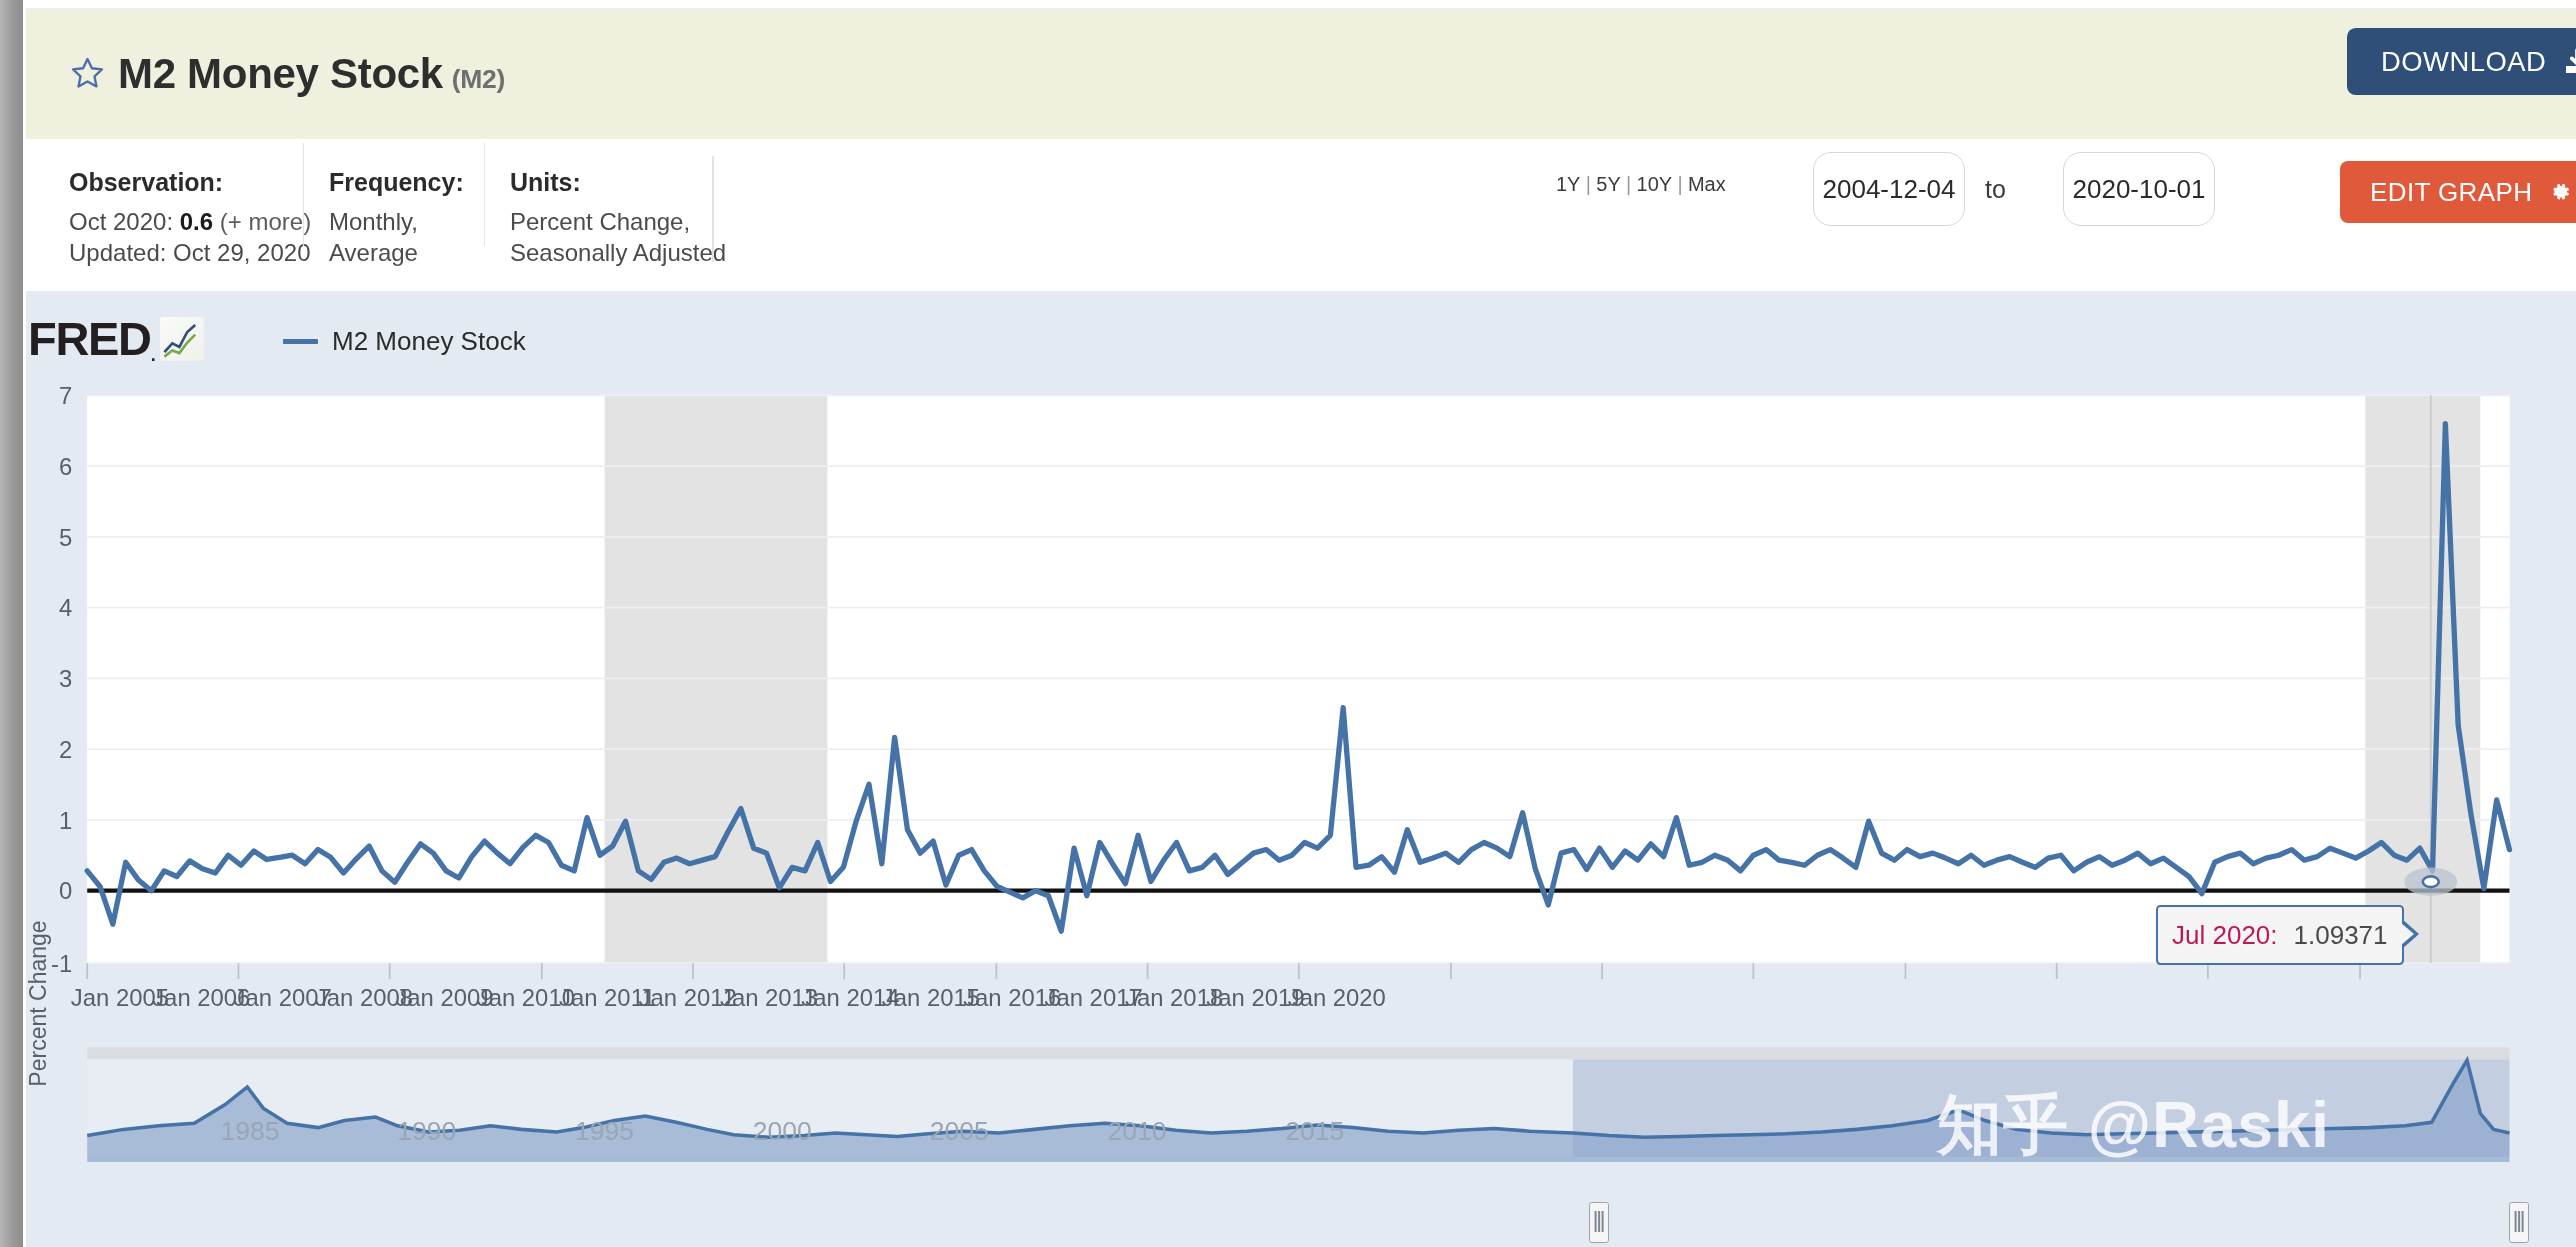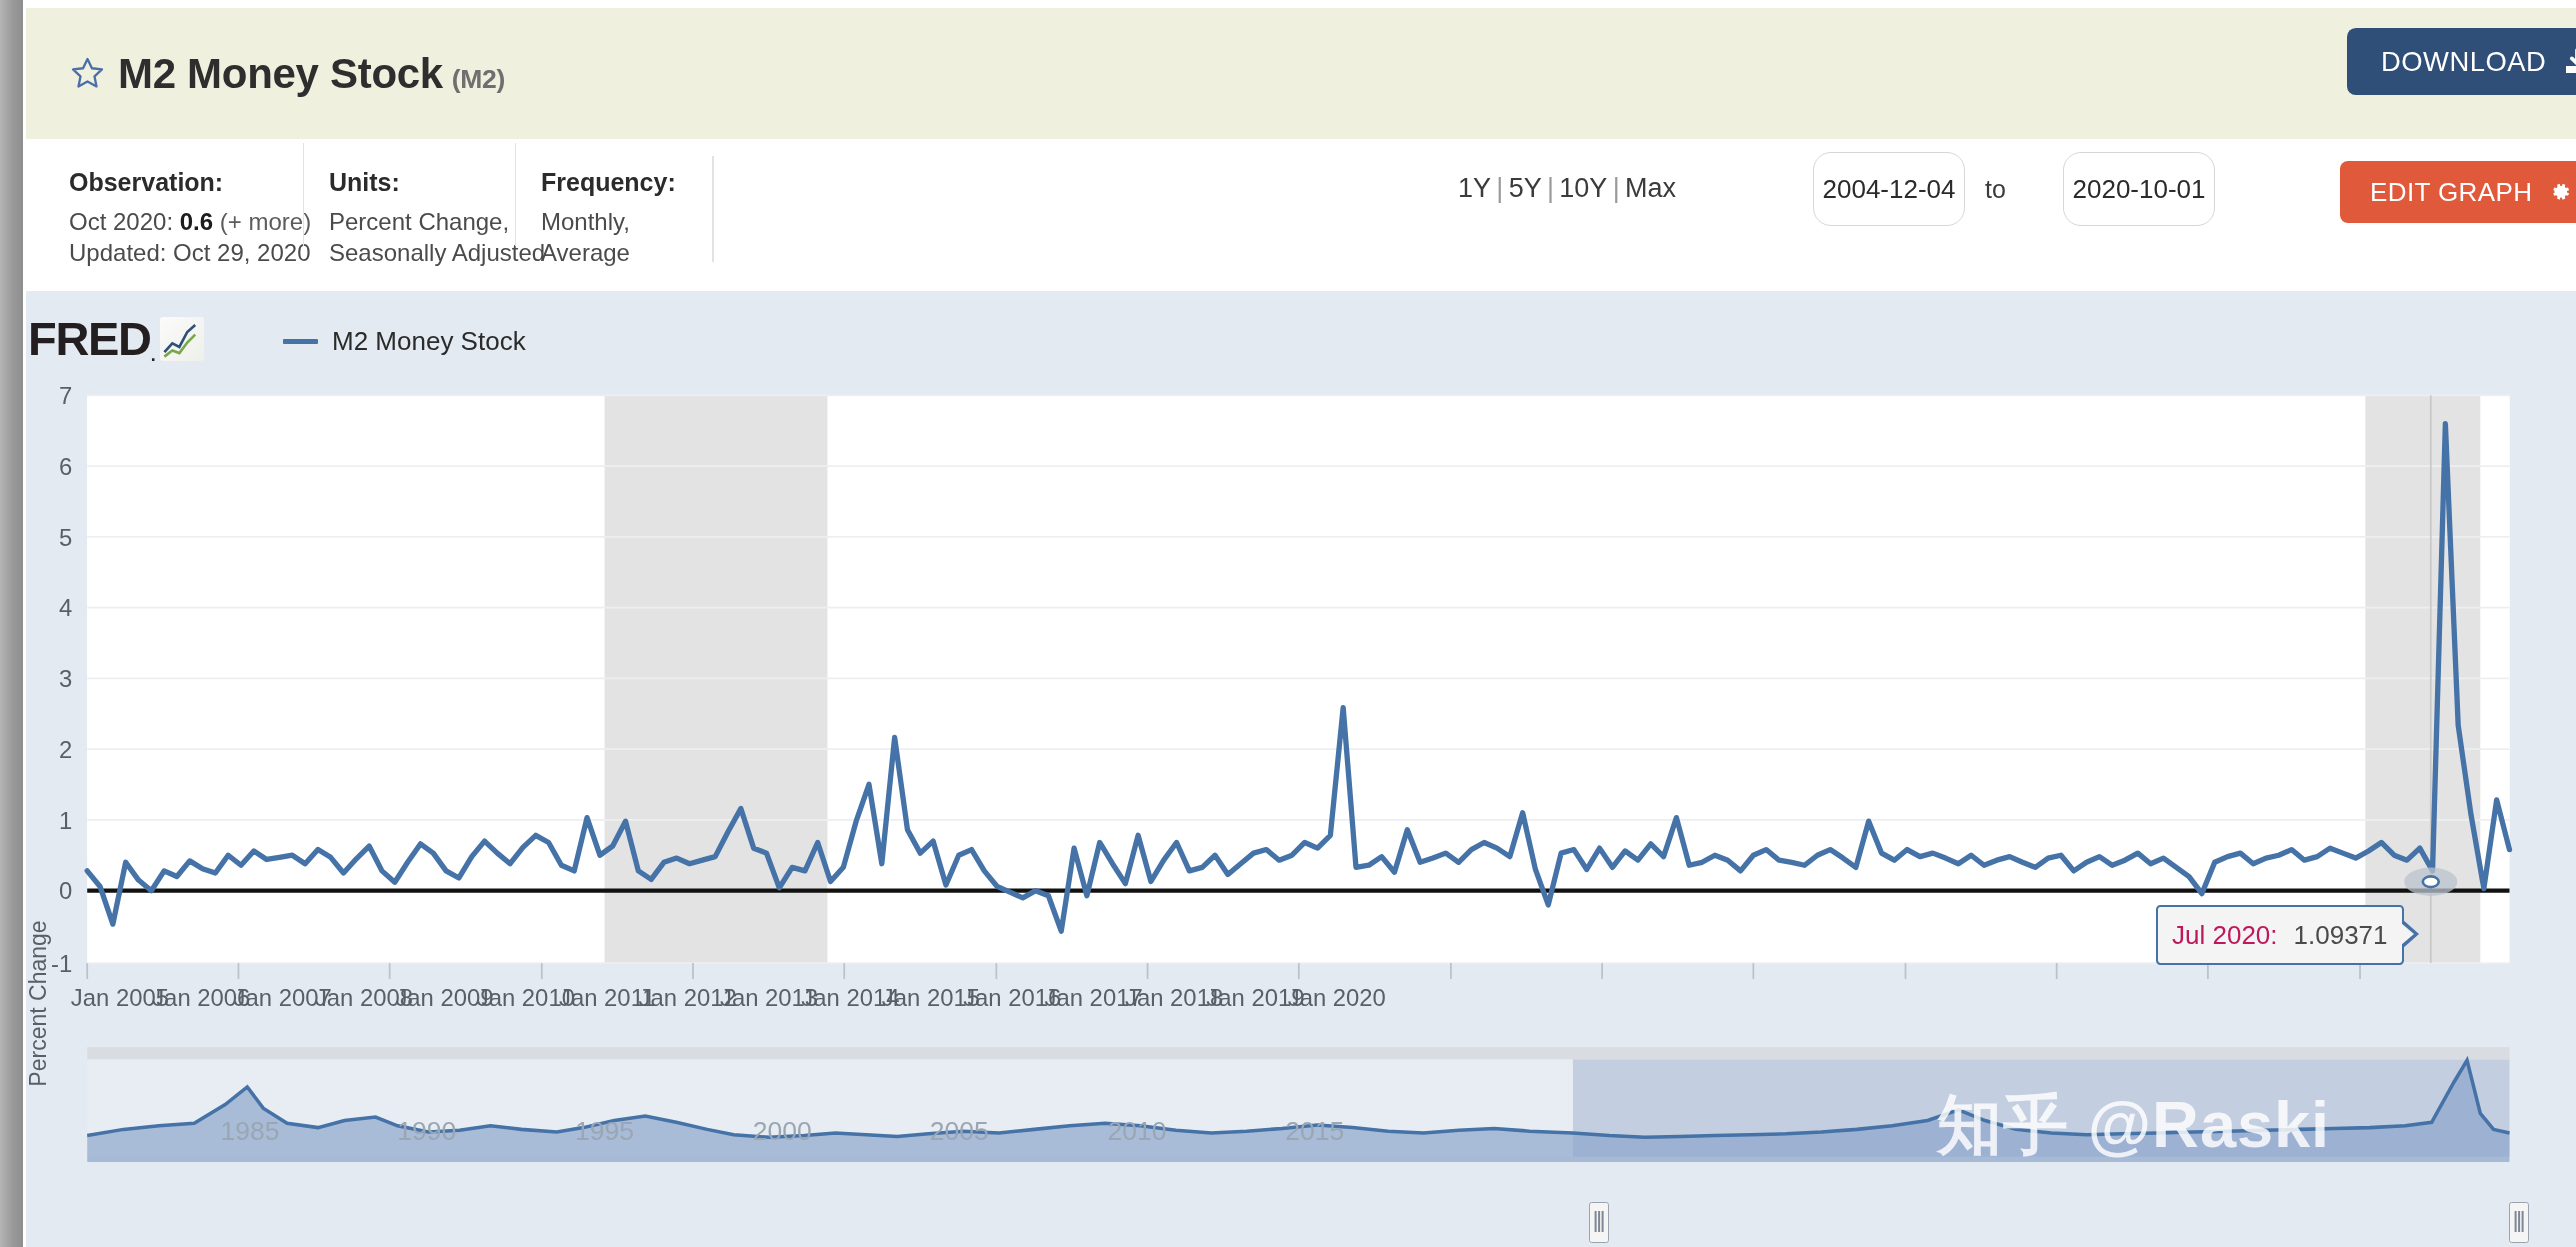--- a/index.html
+++ b/index.html
@@ -95,22 +95,22 @@
   }
   .meta-line {
     font-size: 24px; color: #4b4b4b; line-height: 1.33;
     white-space: nowrap;
   }
   .meta-line .bold { font-weight: 700; color: #1c1c1c; }
   .meta-line .muted { color: #5c5c5c; }
 
   
   .range-presets {
-    position: absolute; left: 1458px; top: 173px;
-    font-size: 27px; color: #3b3b3b;
+    position: absolute; left: 1556px; top: 173px;
+    font-size: 20px; color: #3b3b3b;
     white-space: nowrap;
     text-align: center;
   }
   .range-presets span { cursor: pointer; }
   .range-presets .sep { color: #9a9a9a; margin: 0 5.3px; }
   .date-box {
     position: absolute; top: 152px;
     width: 152px; height: 74px;
     background: #ffffff;
     border: 1.8px solid #d6d6d6;
@@ -258,30 +258,30 @@
     </svg>
   </button>
 
   <div class="meta-bar">
     <div class="meta-col obs">
       <div class="meta-label">Observation:</div>
       <div class="meta-line"><span>Oct 2020: </span><span class="bold">0.6</span><span class="muted"> (+ more)</span></div>
       <div class="meta-line">Updated: Oct 29, 2020</div>
     </div>
 
+    <div class="meta-col freq">
+      <div class="meta-label">Frequency:</div>
+      <div class="meta-line">Monthly,</div>
+      <div class="meta-line">Average</div>
+    </div>
+
     <div class="meta-col units">
       <div class="meta-label">Units:</div>
       <div class="meta-line">Percent Change,</div>
       <div class="meta-line">Seasonally Adjusted</div>
-    </div>
-
-    <div class="meta-col freq">
-      <div class="meta-label">Frequency:</div>
-      <div class="meta-line">Monthly,</div>
-      <div class="meta-line">Average</div>
     </div>
   </div>
   <div class="meta-rule-right"></div>
 
   <div class="range-presets">
     <span>1Y</span><span class="sep">|</span><span>5Y</span><span class="sep">|</span><span>10Y</span><span class="sep">|</span><span>Max</span>
   </div>
 
   <input class="date-box" id="date-start" value="2004-12-04" style="">
   <div class="date-to">to</div>

